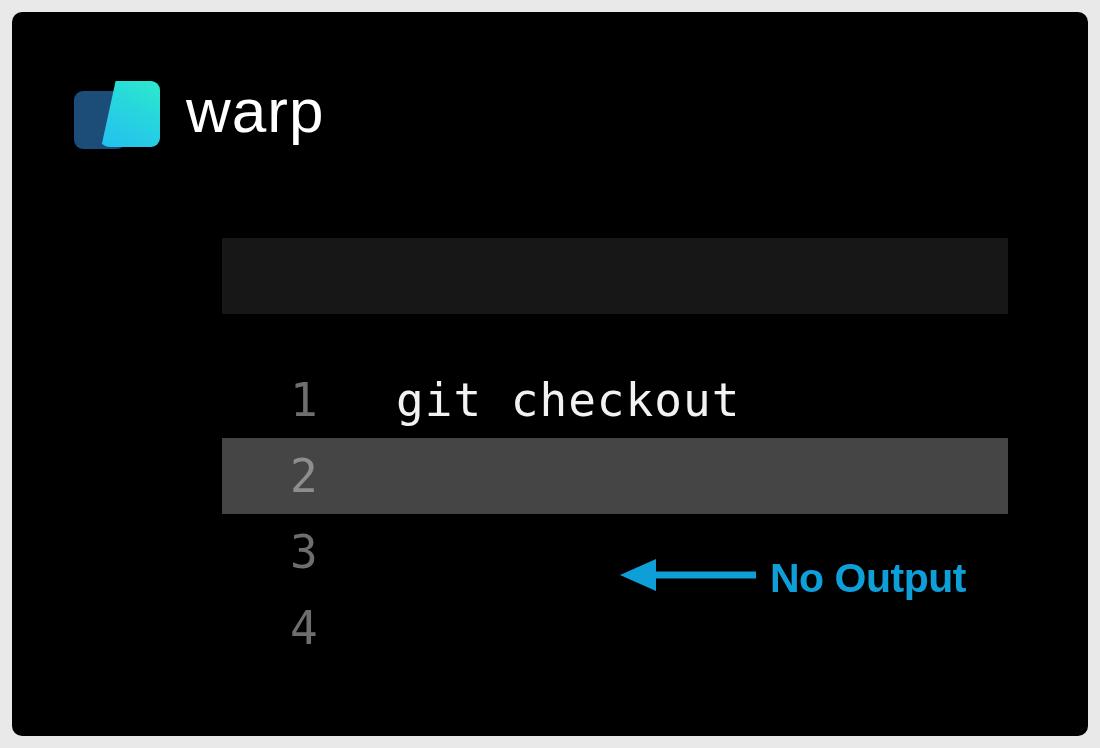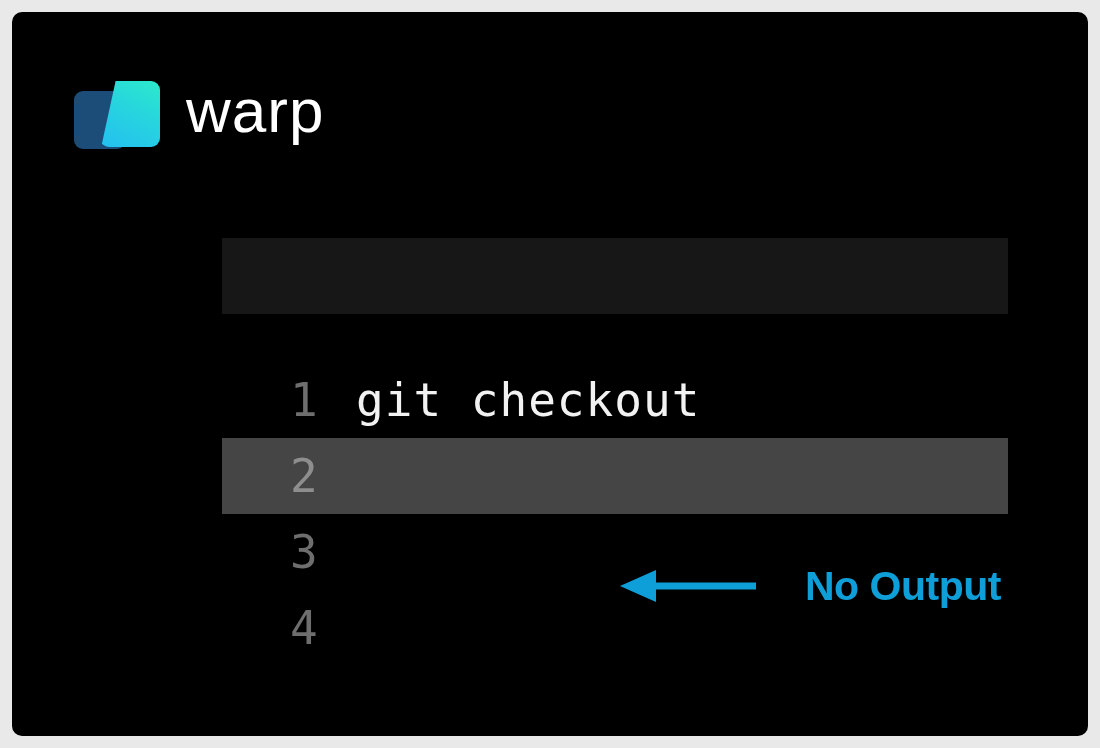--- a/index.html
+++ b/index.html
@@ -114,38 +114,37 @@
     font-size: 46px;
     line-height: 1;
     font-family: "DejaVu Sans Mono", monospace;
   }
 
   .row.highlight .gutter {
     color: #8e8e8e;
   }
 
   .cmd {
-    margin-left: 66px;
+    margin-left: 106px;
     color: #f2f2f2;
     font-size: 46px;
     line-height: 1;
     letter-spacing: 1px;
     white-space: pre;
     font-family: "DejaVu Sans Mono", monospace;
   }
 
   
   .annotation {
     position: absolute;
     left: 608px;
     top: 546px;
     display: flex;
-    align-items: center;
+    align-items: flex-start;
     height: 56px;
-    gap: 35px;
   }
 
   .arrow {
     display: block;
     flex: 0 0 auto;
   }
 
   .annotation-label {
     margin-left: 14px;
     color: #0f9fd8;

